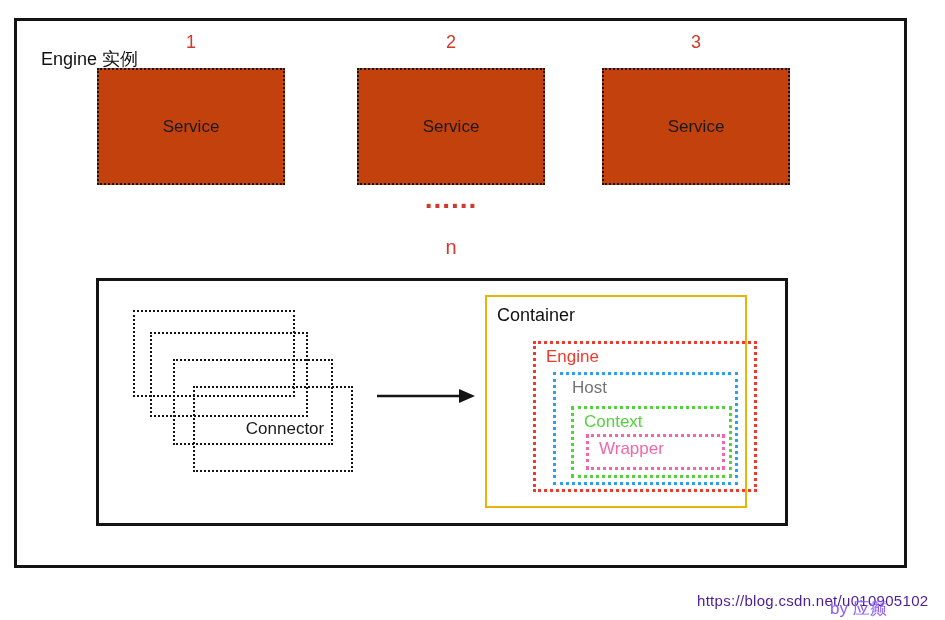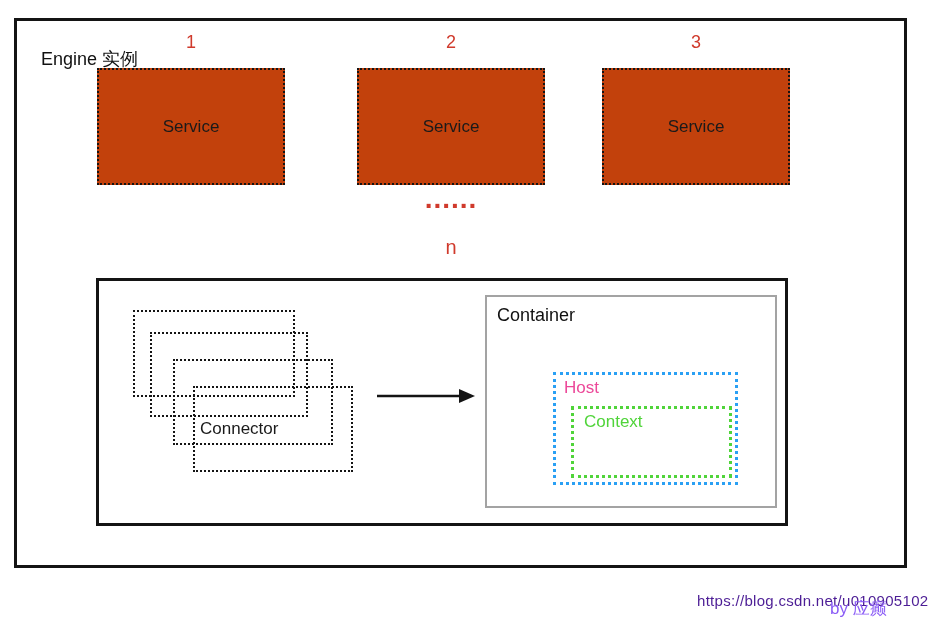--- a/index.html
+++ b/index.html
@@ -32,39 +32,39 @@
     color: #d03a2c; font-size: 20px; }
 
   
   .connector-panel { left: 96px; top: 278px; width: 692px; height: 248px;
     border: 3px solid #141414; background: #ffffff; }
   .conn-box { position: absolute; border: 2px dotted #141414; background: transparent; }
   .conn-1 { left: 34px; top: 29px; width: 162px; height: 87px; }
   .conn-2 { left: 51px; top: 51px; width: 158px; height: 85px; }
   .conn-3 { left: 74px; top: 78px; width: 160px; height: 86px; }
   .conn-4 { left: 94px; top: 105px; width: 160px; height: 86px; }
-  .conn-label { position: absolute; left: 5px; top: 31px; width: 100%;
-    text-align: left; font-size: 17px; color: #1a1a1a; }
+  .conn-label { position: absolute; left: 12px; top: 31px; width: 100%;
+    text-align: center; font-size: 17px; color: #1a1a1a; }
 
   
   .arrow-svg { left: 372px; top: 381px; width: 102px; height: 24px; }
 
   
-  .container-panel { left: 485px; top: 295px; width: 292px; height: 213px;
-    border: 2px solid #a3a3a3; background: #ffffff; }
+  .container-panel { left: 485px; top: 295px; width: 262px; height: 213px;
+    border: 2px solid #eab308; background: #ffffff; }
   .container-label { position: absolute; left: 10px; top: 8px;
     font-size: 18px; color: #111; }
   .layer { position: absolute; background: transparent; }
   .layer-label { position: absolute; left: 10px; top: 3px; font-size: 17px; }
   .engine-box  { left: 46px; top: 44px; width: 224px; height: 151px;
     border: 3px dotted #ef3b2d; }
   .engine-box .layer-label { color: #ef3b2d; }
   .host-box    { left: 66px; top: 75px; width: 185px; height: 113px;
     border: 3px dotted #2aa0f4; }
-  .host-box .layer-label { color: #ec4899; left: 8px; }
+  .host-box .layer-label { color: #737373; left: 16px; }
   .context-box { left: 84px; top: 109px; width: 161px; height: 72px;
     border: 3px dotted #50d43a; }
   .context-box .layer-label { color: #50d43a; }
   .wrapper-box { left: 99px; top: 137px; width: 139px; height: 36px;
     border: 3px dotted #f267a8; }
   .wrapper-box .layer-label { color: #f267a8; top: 2px; }
 
   
   .watermark { left: 697px; top: 592px; font-size: 15px; color: #4c1d95;
     letter-spacing: 0.3px; z-index: 1; white-space: nowrap; }
@@ -104,23 +104,29 @@
   </div>
 
   <svg class="abs arrow-svg" style="left:276px; top:103px;" viewBox="0 0 102 24">
     <line x1="2" y1="12" x2="85" y2="12" stroke="#141414" stroke-width="2.5"></line>
     <polygon points="84,5 100,12 84,19" fill="#141414"></polygon>
   </svg>
 
   <div class="abs container-panel" style="left:386px; top:14px;">
     <div class="container-label">Container</div>
 
+    <div class="layer engine-box">
+      <div class="layer-label">Engine</div>
+    </div>
     <div class="layer host-box">
       <div class="layer-label">Host</div>
     </div>
     <div class="layer context-box">
       <div class="layer-label">Context</div>
+    </div>
+    <div class="layer wrapper-box">
+      <div class="layer-label">Wrapper</div>
     </div>
   </div>
 </div>
 
 <div class="abs watermark">https://blog.csdn.net/u010905102</div>
 <div class="abs author">by 应癫</div>
 
 </body></html>

